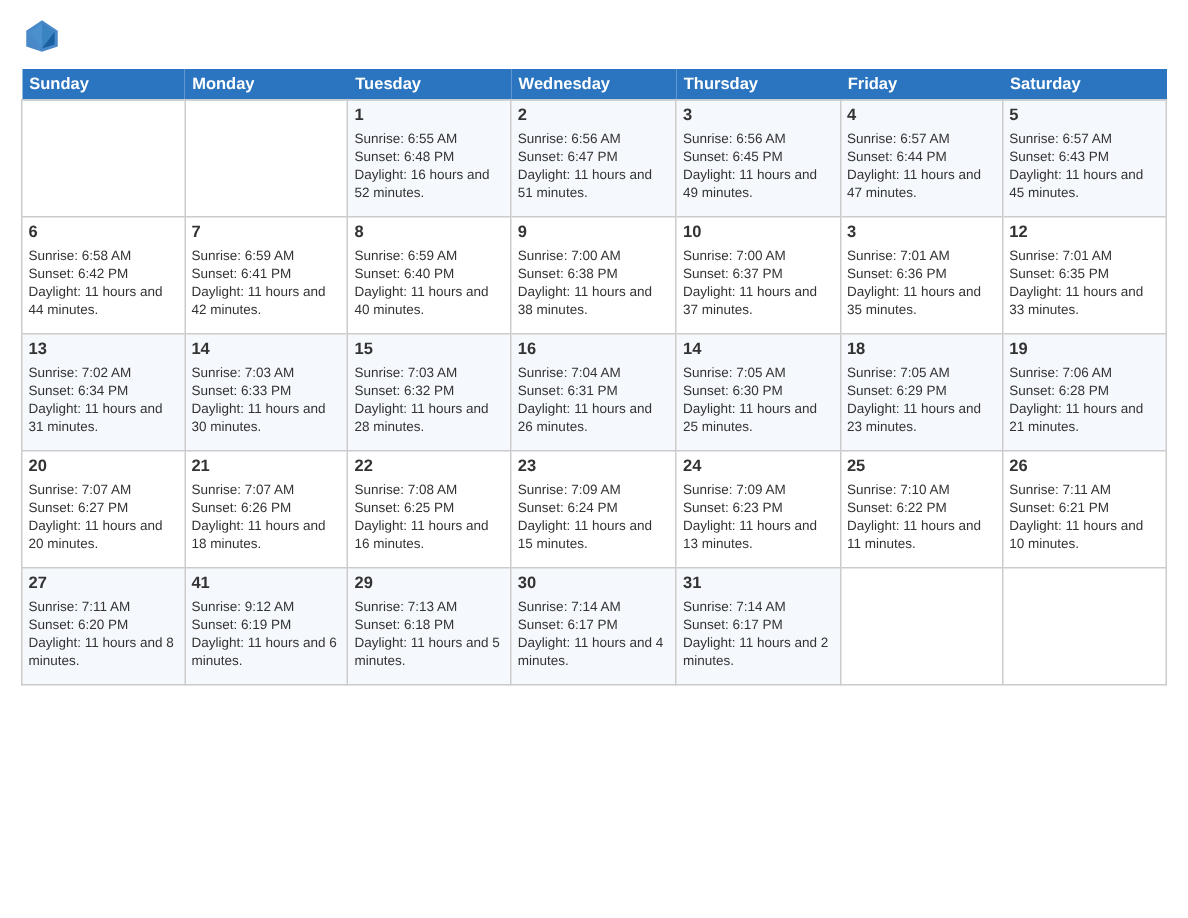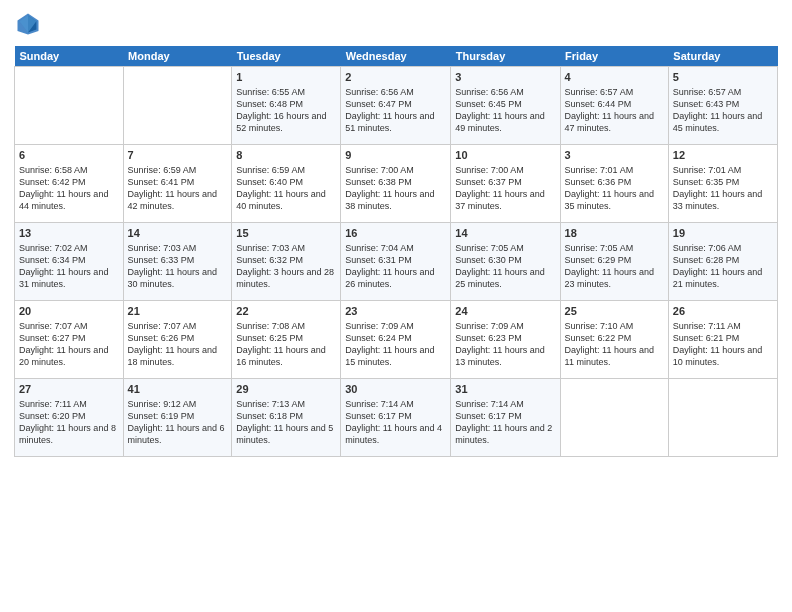--- a/index.html
+++ b/index.html
@@ -136,21 +136,21 @@
           <td><span class="day-num">7</span><span>Sunrise: 6:59 AM</span><br><span>Sunset: 6:41 PM</span><br><span>Daylight: 11 hours and 42 minutes.</span></td>
           <td><span class="day-num">8</span><span>Sunrise: 6:59 AM</span><br><span>Sunset: 6:40 PM</span><br><span>Daylight: 11 hours and 40 minutes.</span></td>
           <td><span class="day-num">9</span><span>Sunrise: 7:00 AM</span><br><span>Sunset: 6:38 PM</span><br><span>Daylight: 11 hours and 38 minutes.</span></td>
           <td><span class="day-num">10</span><span>Sunrise: 7:00 AM</span><br><span>Sunset: 6:37 PM</span><br><span>Daylight: 11 hours and 37 minutes.</span></td>
           <td><span class="day-num">3</span><span>Sunrise: 7:01 AM</span><br><span>Sunset: 6:36 PM</span><br><span>Daylight: 11 hours and 35 minutes.</span></td>
           <td><span class="day-num">12</span><span>Sunrise: 7:01 AM</span><br><span>Sunset: 6:35 PM</span><br><span>Daylight: 11 hours and 33 minutes.</span></td>
         </tr>
         <tr>
           <td><span class="day-num">13</span><span>Sunrise: 7:02 AM</span><br><span>Sunset: 6:34 PM</span><br><span>Daylight: 11 hours and 31 minutes.</span></td>
           <td><span class="day-num">14</span><span>Sunrise: 7:03 AM</span><br><span>Sunset: 6:33 PM</span><br><span>Daylight: 11 hours and 30 minutes.</span></td>
-          <td><span class="day-num">15</span><span>Sunrise: 7:03 AM</span><br><span>Sunset: 6:32 PM</span><br><span>Daylight: 3 hours and 28 minutes.</span></td>
+          <td><span class="day-num">15</span><span>Sunrise: 7:03 AM</span><br><span>Sunset: 6:32 PM</span><br><span>Daylight: 11 hours and 28 minutes.</span></td>
           <td><span class="day-num">16</span><span>Sunrise: 7:04 AM</span><br><span>Sunset: 6:31 PM</span><br><span>Daylight: 11 hours and 26 minutes.</span></td>
           <td><span class="day-num">14</span><span>Sunrise: 7:05 AM</span><br><span>Sunset: 6:30 PM</span><br><span>Daylight: 11 hours and 25 minutes.</span></td>
           <td><span class="day-num">18</span><span>Sunrise: 7:05 AM</span><br><span>Sunset: 6:29 PM</span><br><span>Daylight: 11 hours and 23 minutes.</span></td>
           <td><span class="day-num">19</span><span>Sunrise: 7:06 AM</span><br><span>Sunset: 6:28 PM</span><br><span>Daylight: 11 hours and 21 minutes.</span></td>
         </tr>
         <tr>
           <td><span class="day-num">20</span><span>Sunrise: 7:07 AM</span><br><span>Sunset: 6:27 PM</span><br><span>Daylight: 11 hours and 20 minutes.</span></td>
           <td><span class="day-num">21</span><span>Sunrise: 7:07 AM</span><br><span>Sunset: 6:26 PM</span><br><span>Daylight: 11 hours and 18 minutes.</span></td>
           <td><span class="day-num">22</span><span>Sunrise: 7:08 AM</span><br><span>Sunset: 6:25 PM</span><br><span>Daylight: 11 hours and 16 minutes.</span></td>
           <td><span class="day-num">23</span><span>Sunrise: 7:09 AM</span><br><span>Sunset: 6:24 PM</span><br><span>Daylight: 11 hours and 15 minutes.</span></td>

